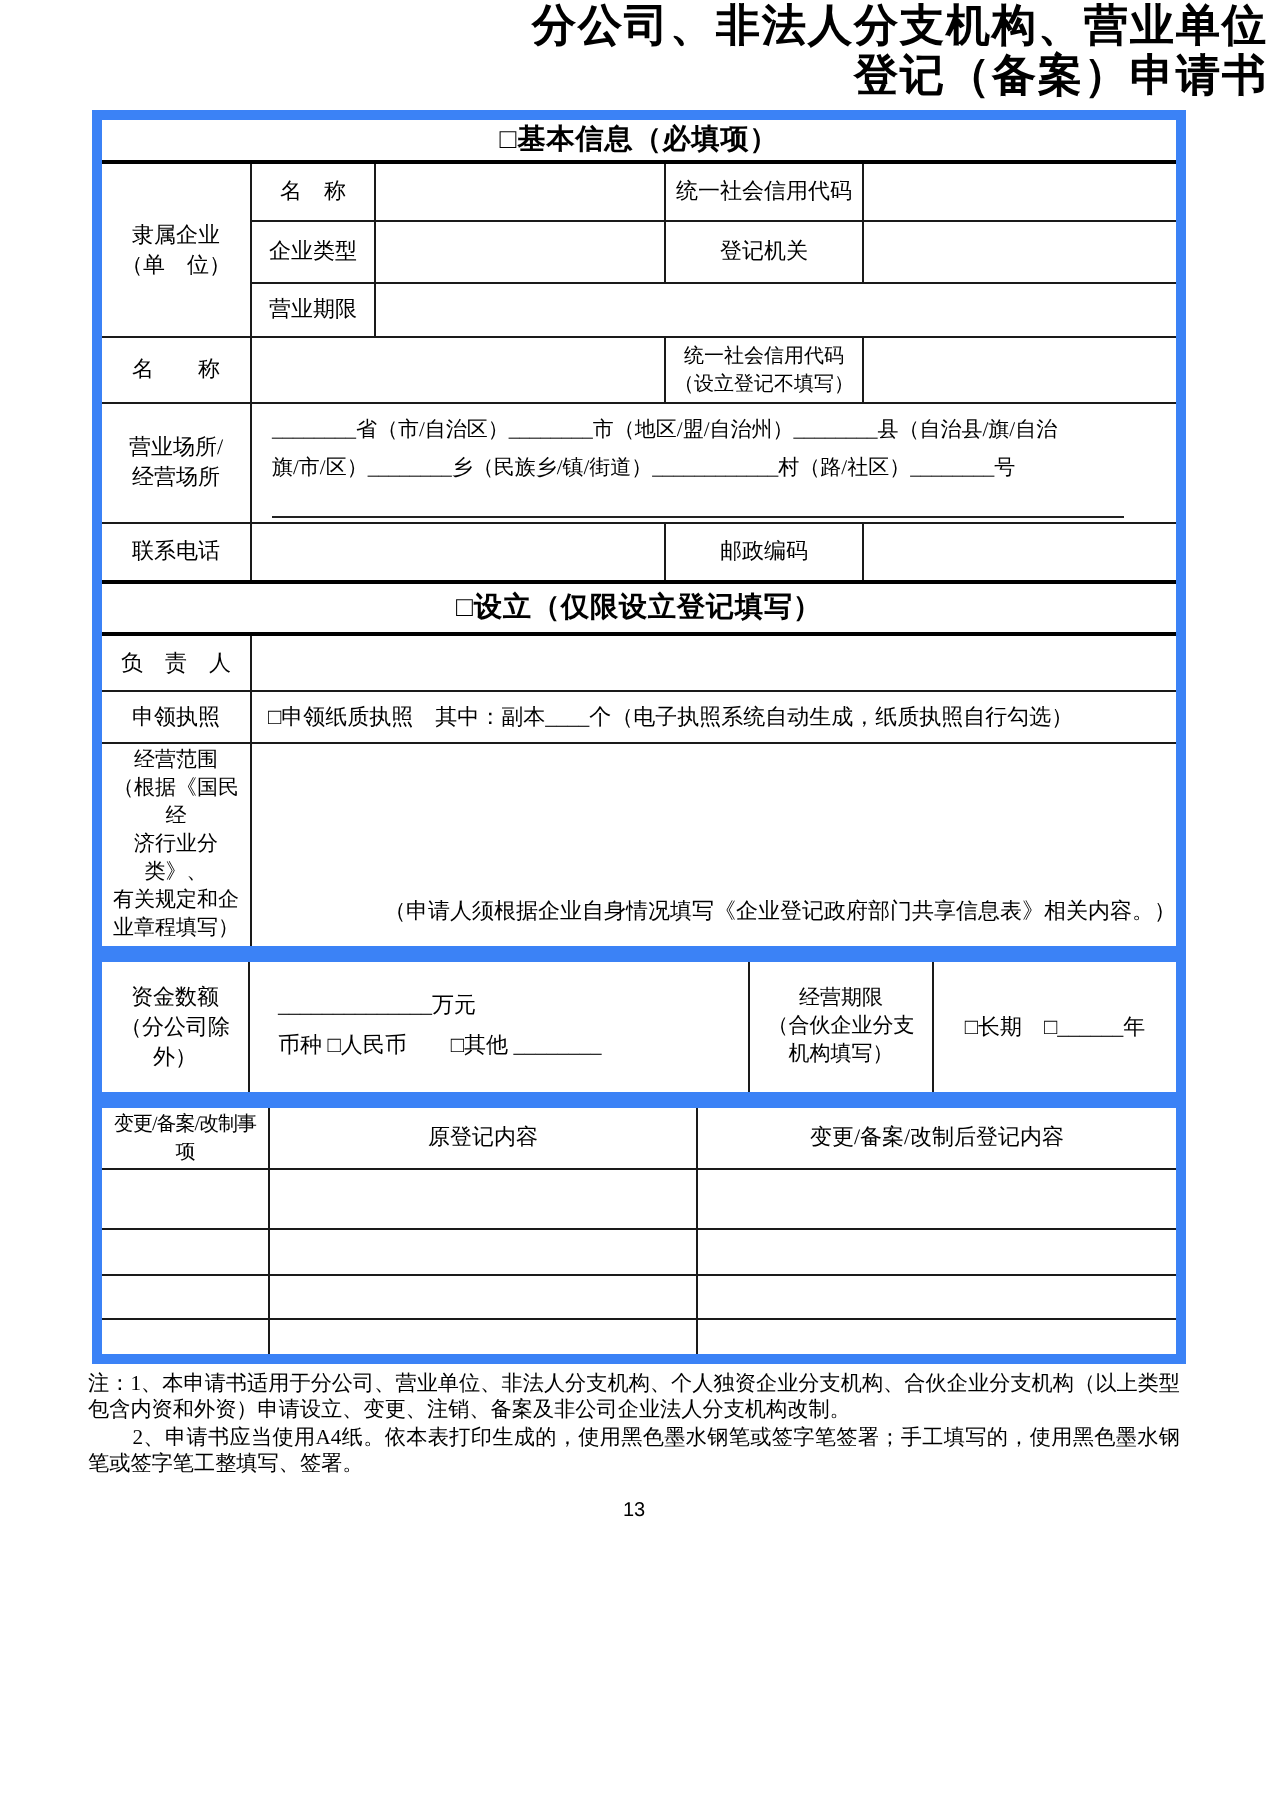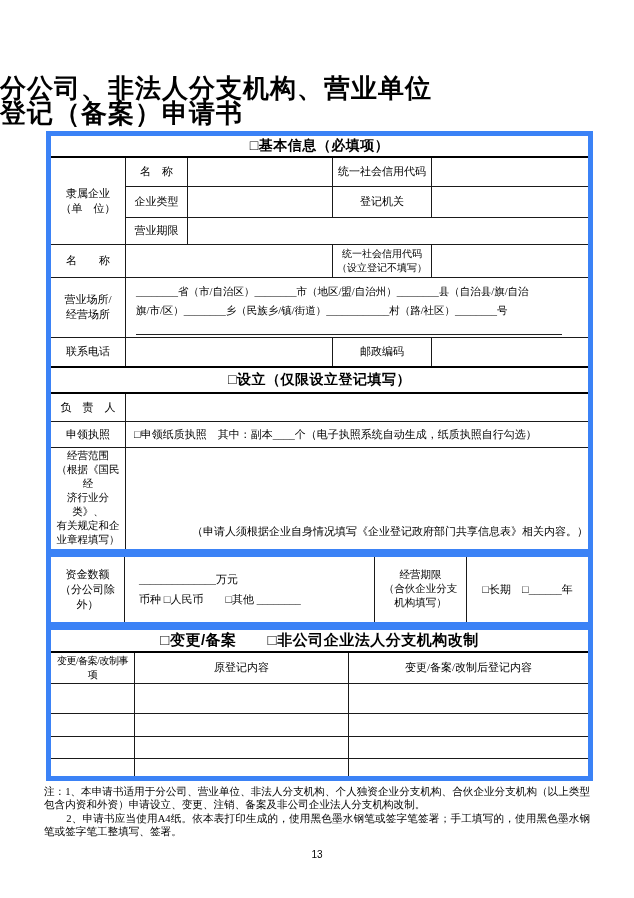--- a/index.html
+++ b/index.html
@@ -7,25 +7,24 @@
   .page {
     position: relative;
     width: 634px;
     height: 898px;
     background: #ffffff;
     color: #000;
     font-family: "Liberation Serif", serif;
     overflow: hidden;
   }
   .title {
-    padding-top: 76px;
-    text-align: left;
+    text-align: right;
     font-family: "Liberation Sans", sans-serif;
     font-weight: bold;
-    font-size: 26px;
+    font-size: 22px;
     line-height: 25px;
     letter-spacing: 1px;
   }
   .form-wrap { width: 542px; margin: 5px auto 0 auto; }
   table {
     border-collapse: collapse;
     table-layout: fixed;
     width: 542px;
     border: 5px solid #3b82f6;
   }
@@ -181,23 +180,20 @@
     </tbody>
       </table>
 
     <table>
       <colgroup>
           <col style="width:86px">
           <col style="width:214px">
           <col style="width:242px">
         </colgroup>
       <tbody>
-          <tr class="sec big" style="height:24px">
-        <td colspan="3">□变更/备案　　□非公司企业法人分支机构改制</td>
-      </tr>
       <tr style="height:22px">
         <td class="small-label">变更/备案/改制事项</td>
         <td>原登记内容</td>
         <td>变更/备案/改制后登记内容</td>
       </tr>
       <tr style="height:30px">
         <td></td>
         <td></td>
         <td></td>
       </tr>

